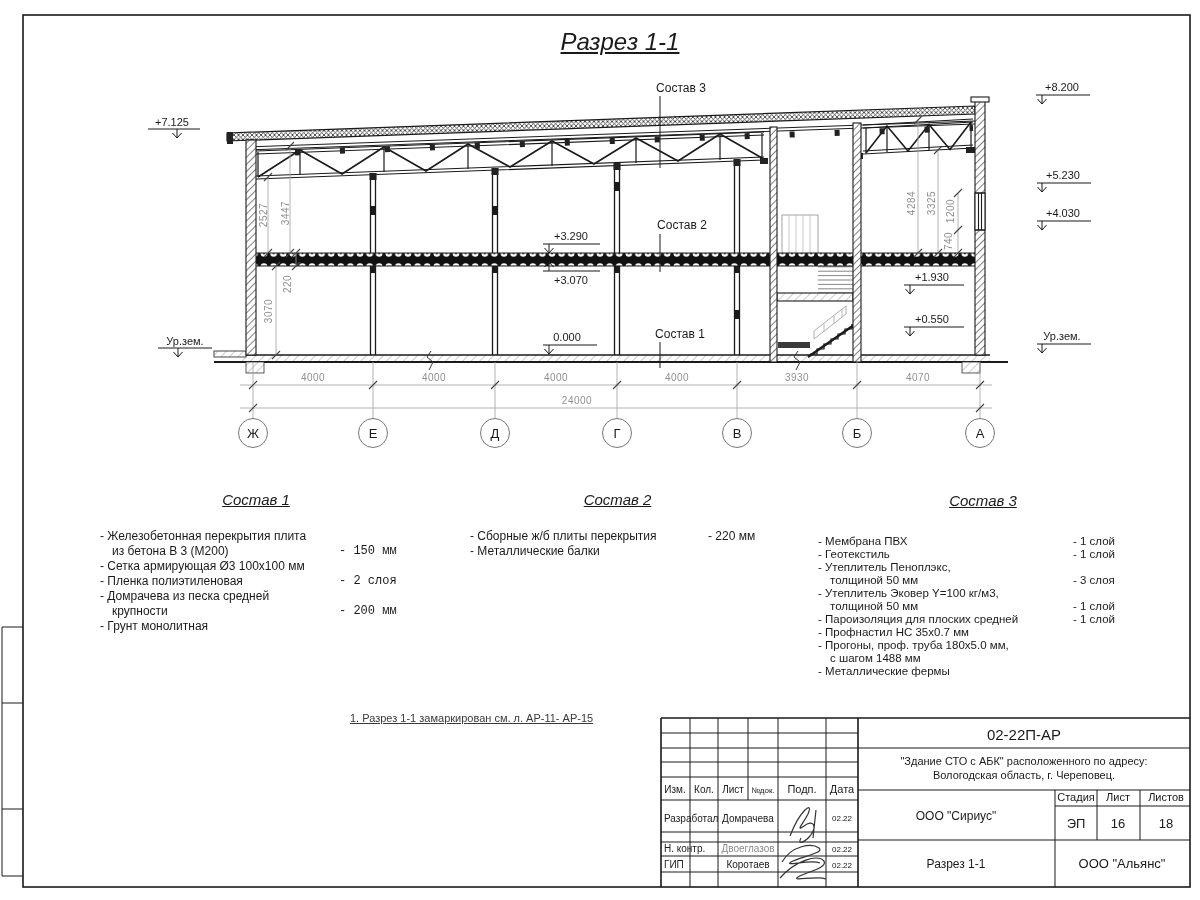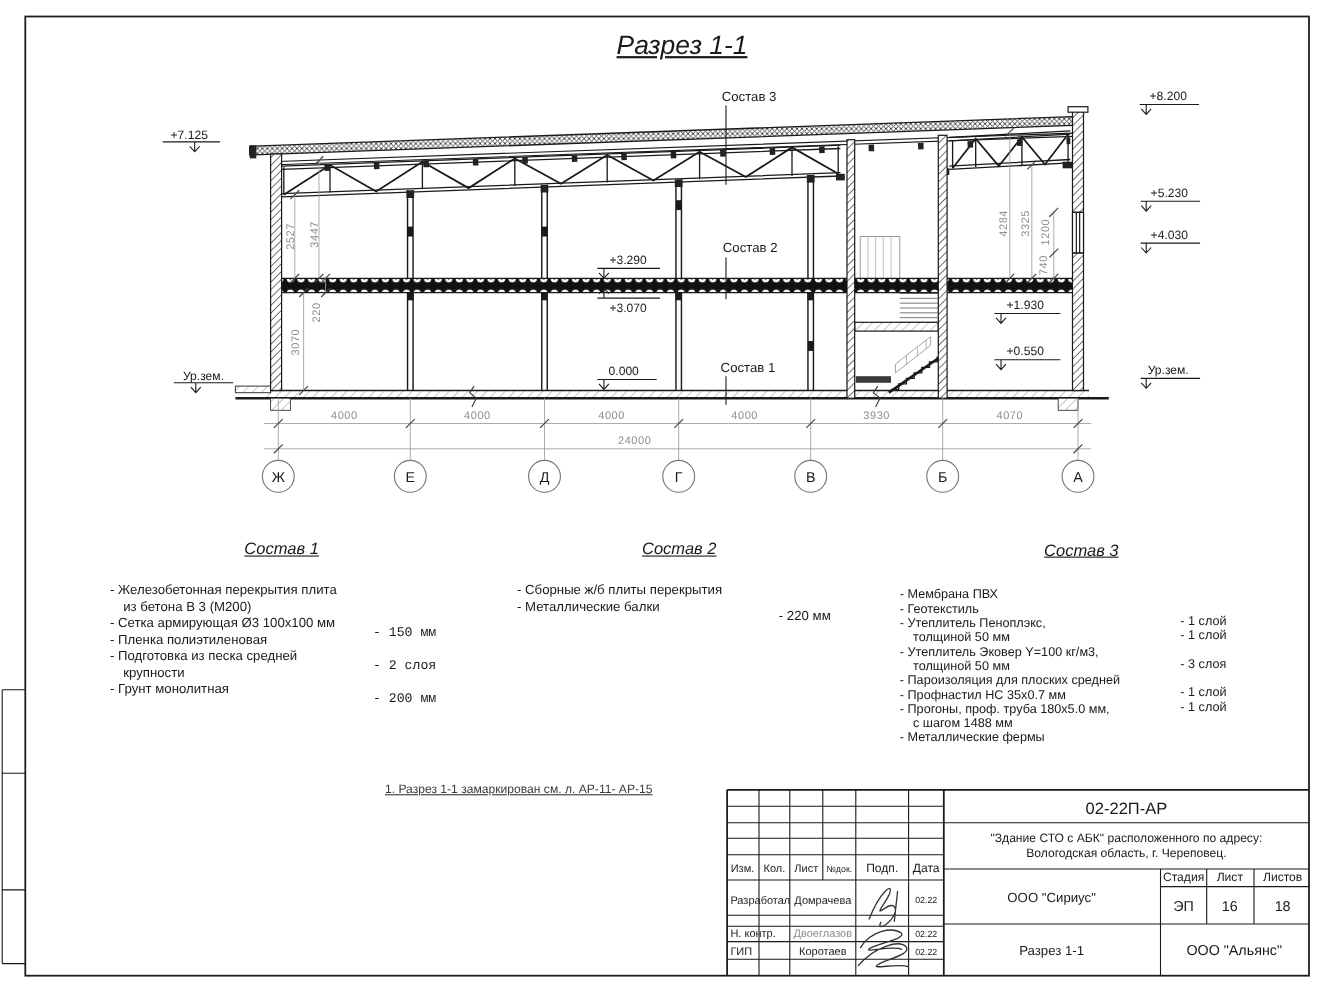--- a/index.html
+++ b/index.html
@@ -18,21 +18,21 @@
   .tb13{font-size:13px;fill:#1a1a1a;}
   .tb15{font-size:15px;fill:#1a1a1a;}
   .gray{fill:#8a8a8a;}
   .page-title{position:absolute;left:40px;top:28px;width:1160px;text-align:center;
     font-size:24px;font-style:italic;}
   .page-title span{text-decoration:underline;}
   .sostav{position:absolute;font-size:12px;line-height:15px;}
   .sostav h3{margin:0 0 22px 0;font-size:15px;font-weight:normal;font-style:italic;
     text-align:center;text-decoration:underline;}
   .srow{position:relative;height:15px;white-space:nowrap;}
-  .srow .sv{position:absolute;top:0;margin-top:24px;}
+  .srow .sv{position:absolute;top:0;}
   .ind{padding-left:12px;}
   #s1{left:100px;top:492px;width:312px;}
   #s1 .sv{left:239px;font-family:Liberation Mono, monospace;}
   #s2{left:470px;top:492px;width:295px;}
   #s2 .sv{left:238px;}
   #s3{left:818px;top:494px;width:330px;font-size:11.5px;line-height:13px;}
   #s3 h3{margin-bottom:28px;}
   #s3 .srow{height:13px;}
   #s3 .sv{left:255px;}
   .note{position:absolute;left:350px;top:712px;font-size:11px;color:#3a3a3a;white-space:nowrap;text-decoration:underline;}
@@ -279,21 +279,21 @@
 </svg>
 
 <div class="page-title"><span>Разрез 1-1</span></div>
 
 <div class="sostav" id="s1">
   <h3>Состав 1</h3>
   <div class="srow"><span class="st">- Железобетонная  перекрытия плита</span><span class="sv"></span></div>
   <div class="srow"><span class="st ind">из бетона В 3 (М200)</span><span class="sv">- 150 мм</span></div>
   <div class="srow"><span class="st">- Сетка армирующая Ø3 100х100 мм</span><span class="sv"></span></div>
   <div class="srow"><span class="st">- Пленка полиэтиленовая</span><span class="sv">-  2 слоя</span></div>
-  <div class="srow"><span class="st">- Подготовка из песка средней</span><span class="sv"></span></div>
+  <div class="srow"><span class="st">- Домрачева из песка средней</span><span class="sv"></span></div>
   <div class="srow"><span class="st ind">крупности</span><span class="sv">- 200 мм</span></div>
   <div class="srow"><span class="st">- Грунт монолитная</span><span class="sv"></span></div>
 </div>
 
 <div class="sostav" id="s2">
   <h3>Состав 2</h3>
   <div class="srow"><span class="st">- Сборные ж/б плиты перекрытия</span><span class="sv">- 220 мм</span></div>
   <div class="srow"><span class="st">- Металлические балки</span><span class="sv"></span></div>
 </div>
 

